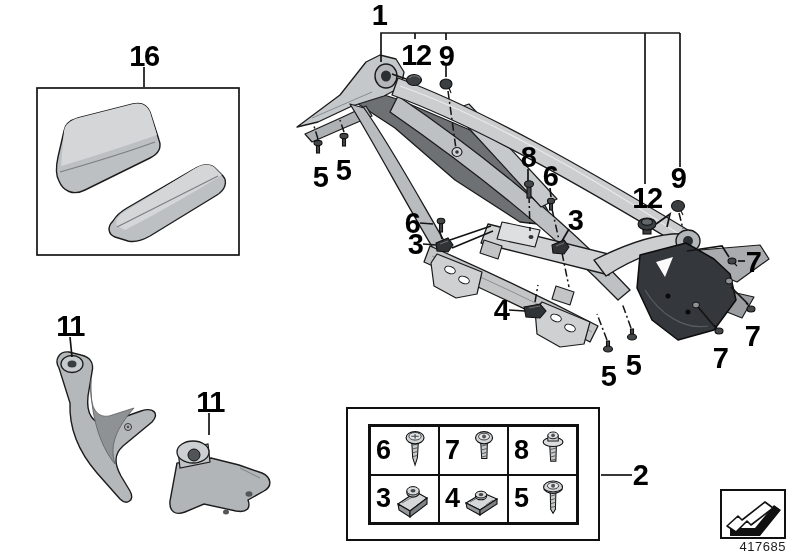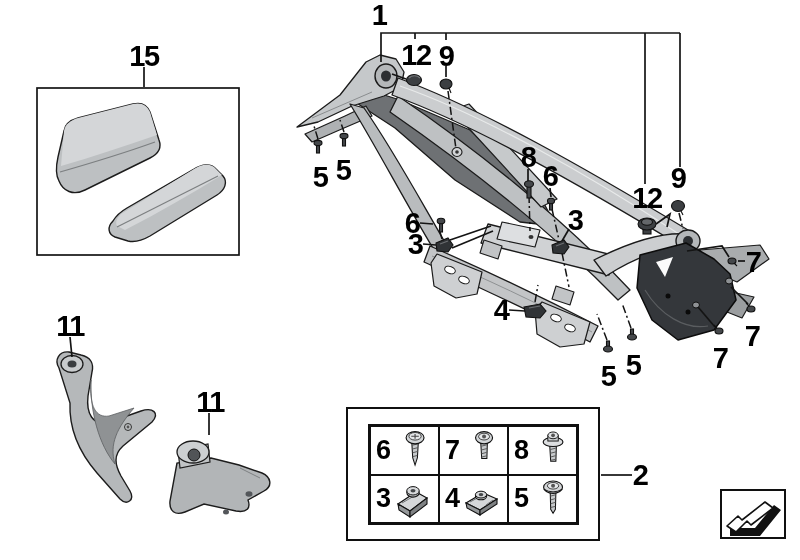--- a/index.html
+++ b/index.html
@@ -239,21 +239,21 @@
         <path d="M749,306 L746,303" stroke="#101010"></path>
       </g>
       <g>
         <ellipse cx="719" cy="331" rx="4" ry="3" fill="#45484b"></ellipse>
         <path d="M717,328 L714,325" stroke="#101010"></path>
       </g>
     </g>
   </svg>
 
   <div class="callout" style="left:379px;top:15px">1</div>
-  <div class="callout" style="left:144px;top:56px">15</div>
+  <div class="callout" style="left:144px;top:56px">16</div>
   <div class="callout" style="left:416px;top:55px">12</div>
   <div class="callout" style="left:446px;top:56px">9</div>
   <div class="callout" style="left:528px;top:157px">8</div>
   <div class="callout" style="left:550px;top:176px">6</div>
   <div class="callout" style="left:575px;top:220px">3</div>
   <div class="callout" style="left:412px;top:223px">6</div>
   <div class="callout" style="left:415px;top:244px">3</div>
   <div class="callout" style="left:501px;top:310px">4</div>
   <div class="callout" style="left:320px;top:177px">5</div>
   <div class="callout" style="left:343px;top:170px">5</div>
@@ -346,14 +346,15 @@
     </div>
   </div>
 
   <div class="arrow-box">
     <svg width="62" height="46" viewBox="0 0 62 46">
       <path d="M8,37 L33,37 L52,14 L59,19 L38,45 L8,45 Z" fill="#111"></path>
       <path d="M5,35 L16,25 L20,29 L43,11 L51,17 L29,34 L25,30 L14,41 Z" fill="#fff" stroke="#111" stroke-width="1.6" stroke-linejoin="round"></path>
     </svg>
   </div>
 
+  <div class="doc-number">417685</div>
 
 </div>
 
 </body></html>

